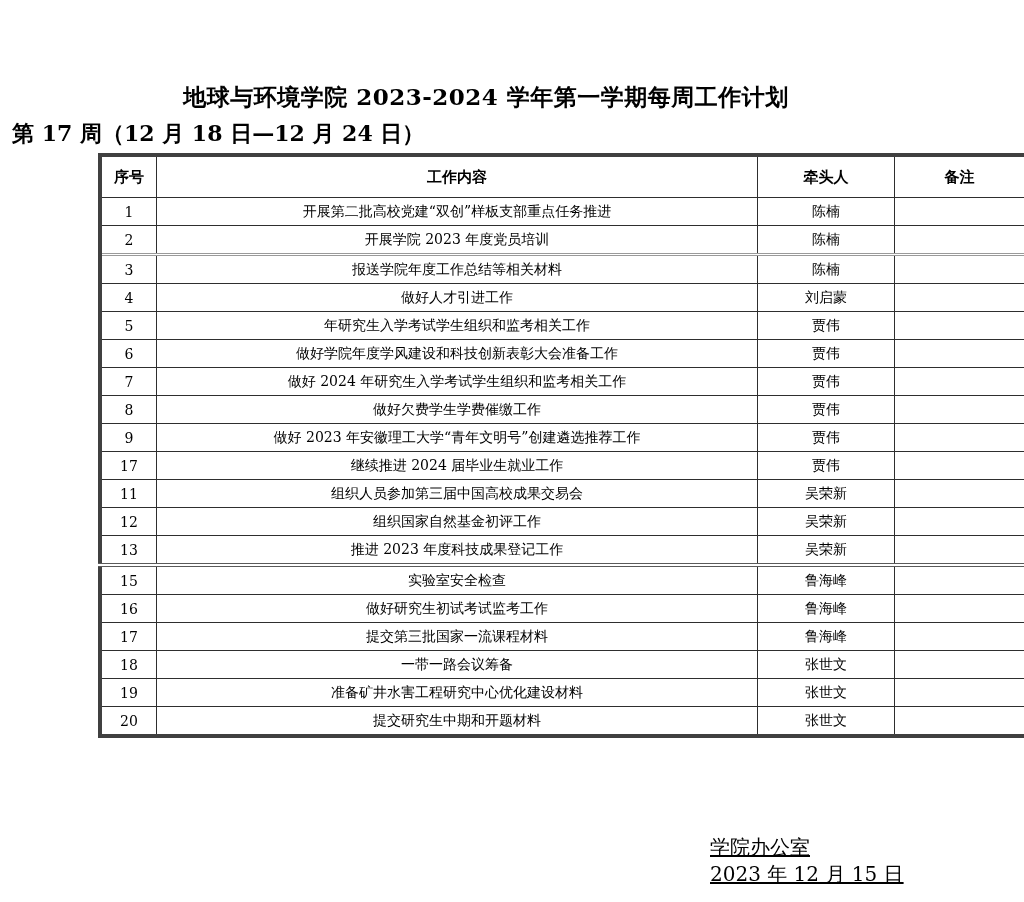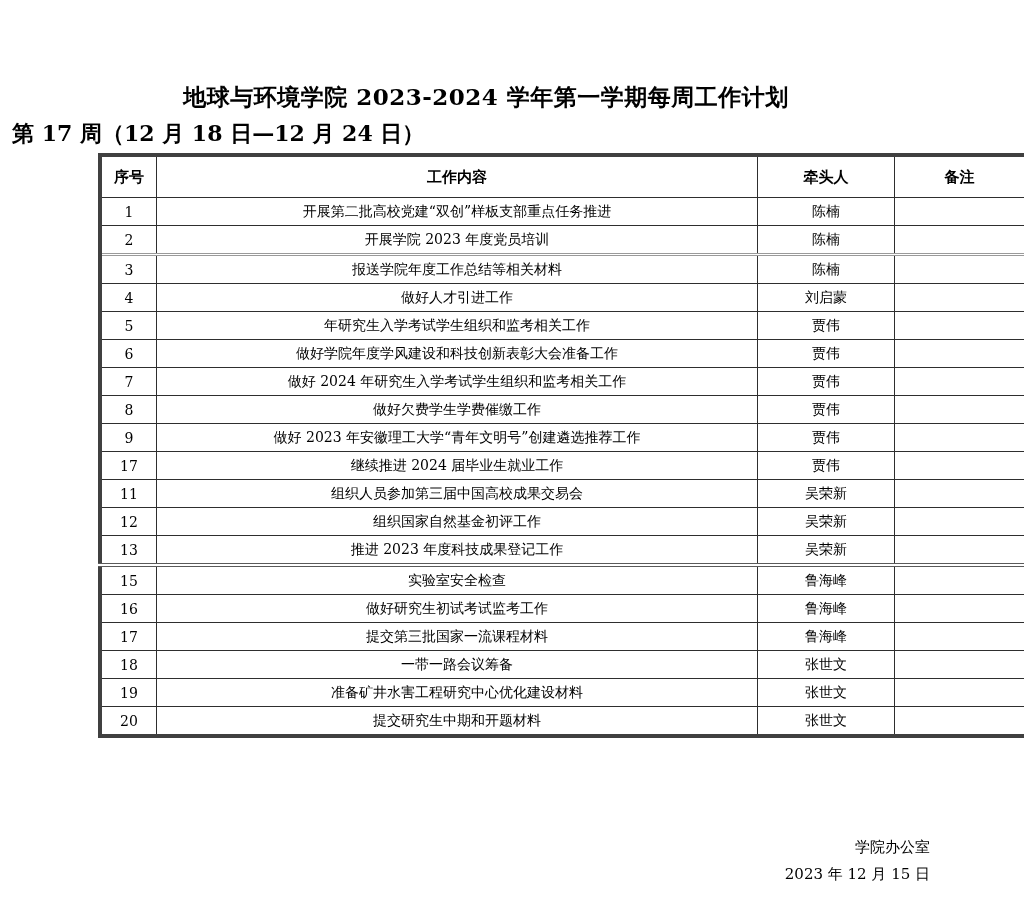--- a/index.html
+++ b/index.html
@@ -82,23 +82,24 @@
   }
   .work-table tbody tr:nth-child(14) th,
   .work-table tbody tr:nth-child(14) td {
     border-top: 4px double #5a5a5a;
   }
   .doc-footer {
     position: absolute;
     top: 806px;
     left: 698px;
     width: 220px;
-    text-align: right;
-    font-size: 15px;
+    text-align: left;
+    font-size: 20px;
     line-height: 27px;
+    text-decoration: underline;
   }
 </style>
 </head>
 <body>
 
 <div class="page">
 
   <div class="doc-title">地球与环境学院 2023-2024 学年第一学期每周工作计划</div>
 
   <div class="doc-subtitle">第 17 周（12 月 18 日—12 月 24 日）</div>

